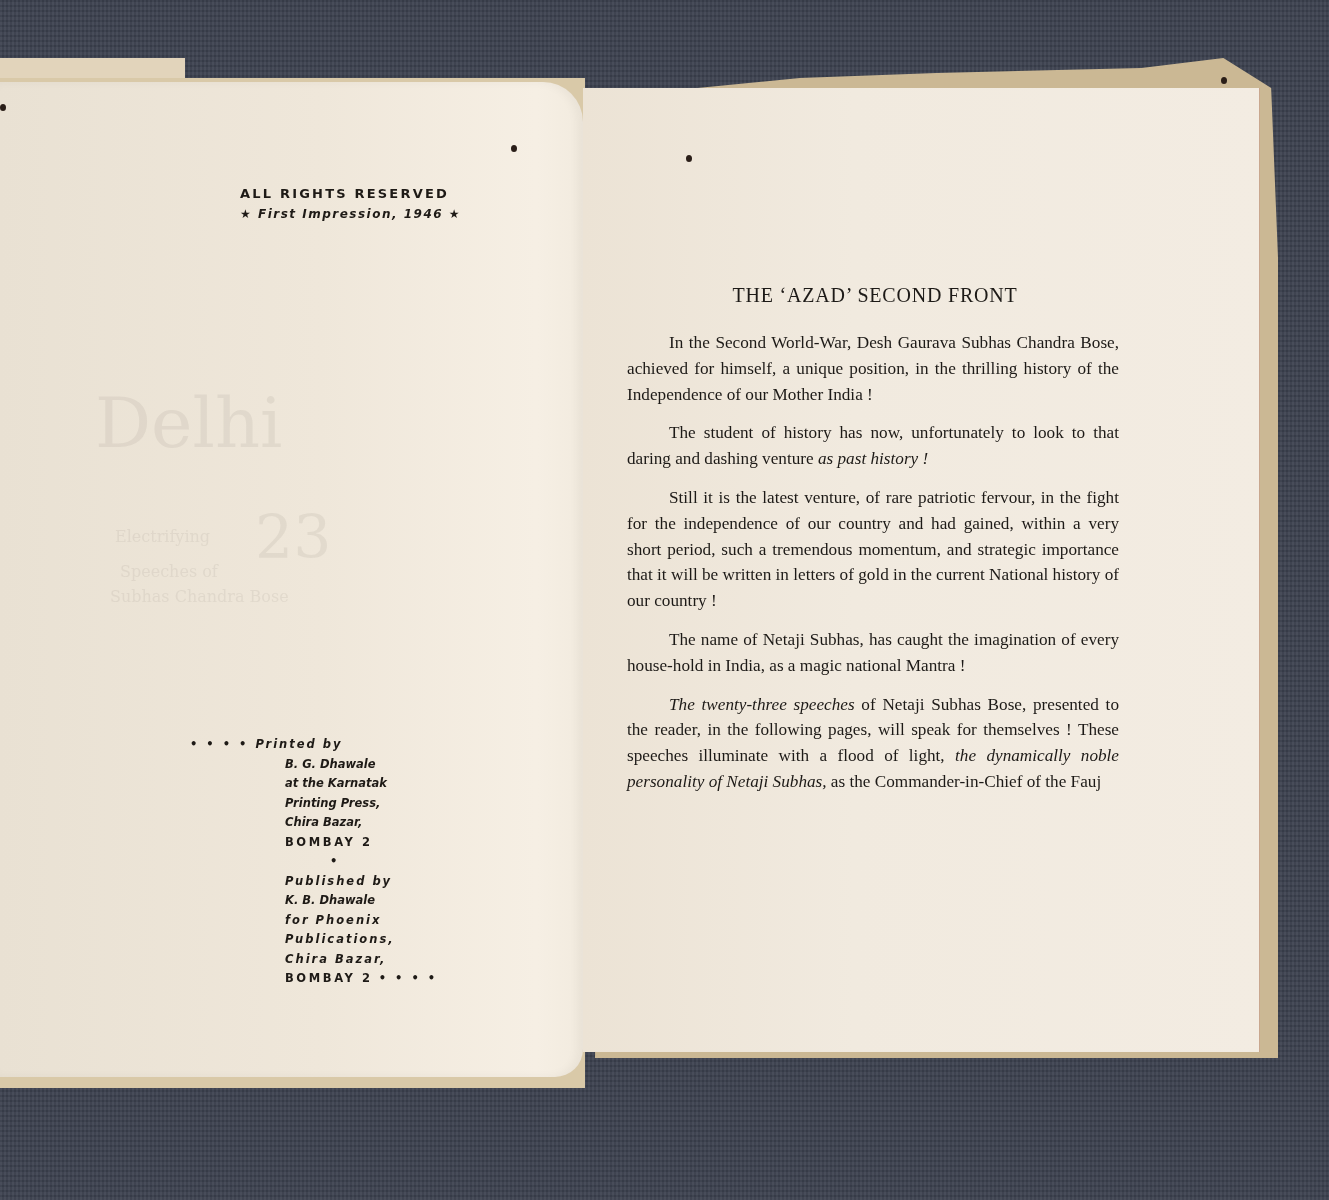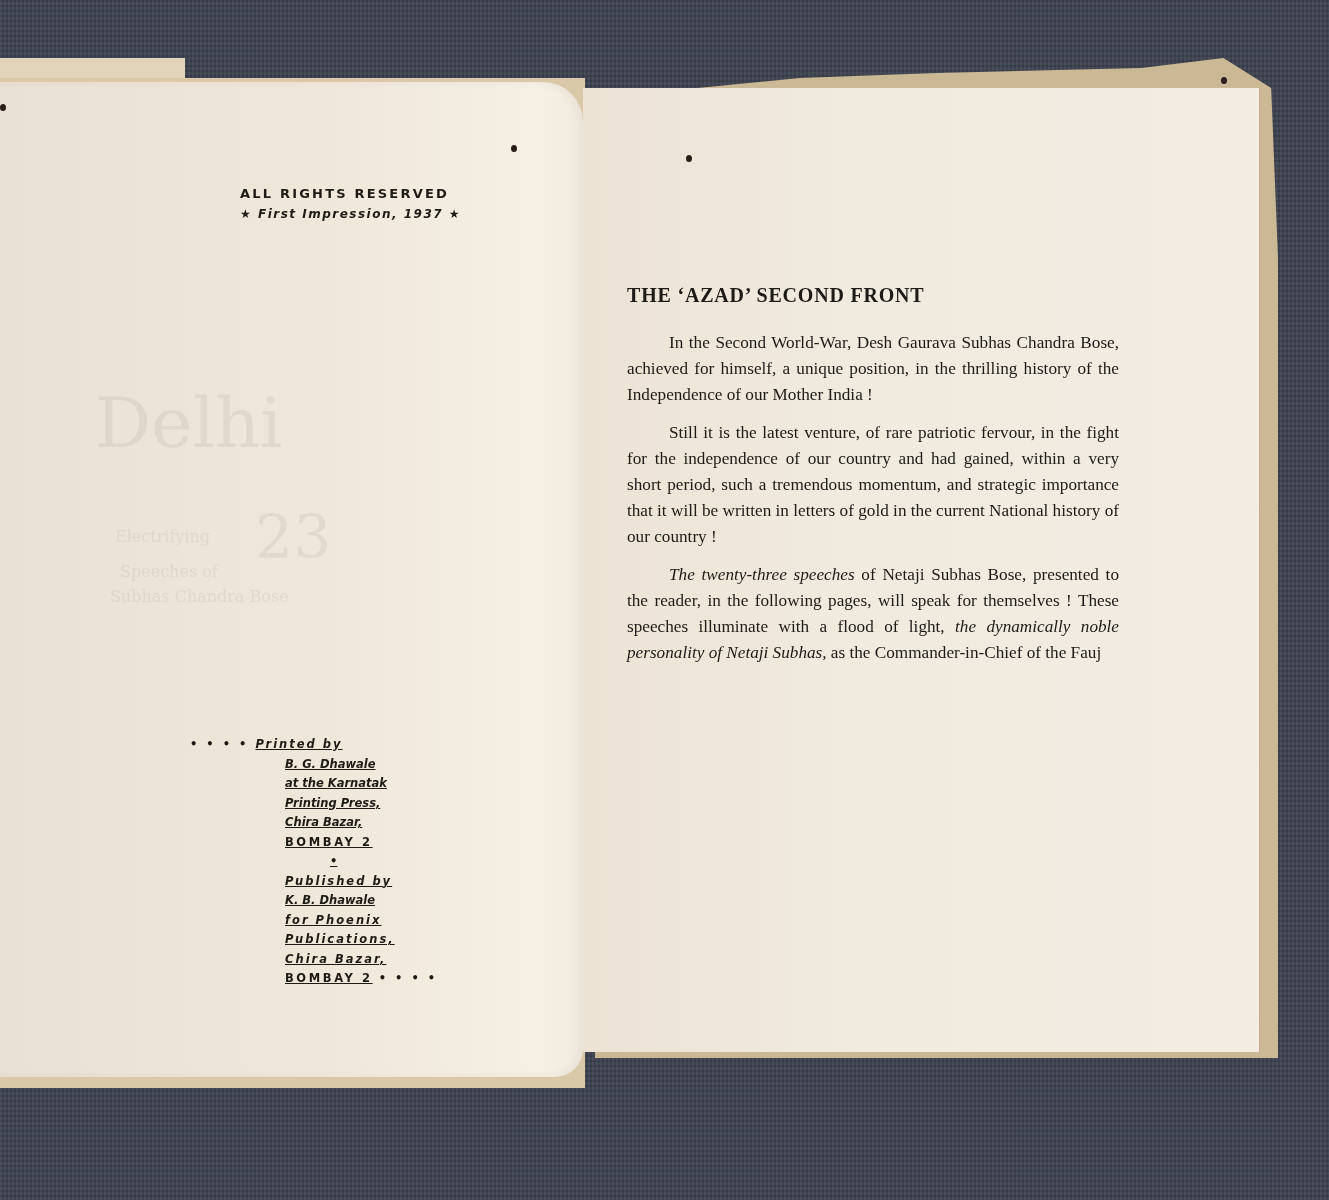--- a/index.html
+++ b/index.html
@@ -42,35 +42,35 @@
       font-family: "DejaVu Sans", sans-serif; color: #1e1a16; margin-left: 26px;
     }
     .rights .line1 { font-size: 13px; letter-spacing: 2.2px; font-weight: bold; white-space: nowrap; }
     .rights .line2 { font-size: 12px; letter-spacing: 1.5px; font-style: italic; font-weight: bold; margin-top: 6px; white-space: nowrap; }
 
     .colophon {
       position: absolute; left: 190px; top: 735px; width: 320px;
       font-family: "DejaVu Sans", sans-serif; color: #1e1a16;
       font-size: 11.5px; font-weight: bold; font-style: italic;
     }
-    .colophon .row { height: 19.5px; line-height: 19.5px; white-space: nowrap; text-decoration: underline; }
+    .colophon .row { height: 19.5px; line-height: 19.5px; white-space: nowrap; }
     .colophon .indent { padding-left: 95px; }
     .colophon .caps { font-style: normal; letter-spacing: 2.6px; }
     .colophon .spaced { letter-spacing: 2px; }
     .dots { display: inline-block; letter-spacing: 9px; font-style: normal; }
     .center-dot { padding-left: 140px; font-style: normal; }
 
     .article {
       position: absolute; left: 627px; top: 280px; width: 496px;
       color: #1d1a17; font-family: "Liberation Serif", serif;
       font-size: 17.2px; line-height: 25.8px; text-align: justify;
     }
     .article h1 {
-      font-size: 20px; font-weight: bold; letter-spacing: 0.8px;
-      margin: 0 0 20px 0; line-height: 30px;
+      font-size: 20px; font-weight: normal; letter-spacing: 0.8px;
+      text-align: center; margin: 0 0 20px 0; line-height: 30px;
     }
     .article p { margin: 0 4px 13px 0; text-indent: 42px; }
     .article em { font-style: italic; }
 
     .ghost {
       position: absolute; color: rgba(120,110,95,0.10);
       font-family: "DejaVu Serif", serif;
     }
   </style>
 </head>
@@ -88,21 +88,21 @@
 <div class="hole" style="left:0px; top:104px;"></div>
 <div class="hole" style="left:511px; top:145px;"></div>
 
 <div class="right-cover"></div>
 <div class="right-page"></div>
 <div class="hole" style="left:686px; top:155px;"></div>
 <div class="hole" style="left:1221px; top:77px;"></div>
 
 <div class="rights">
   <div class="line1">ALL RIGHTS RESERVED</div>
-  <div class="line2">★ First Impression, 1937 ★</div>
+  <div class="line2">★ First Impression, 1946 ★</div>
 </div>
 
 <div class="colophon">
   <div class="row"><span class="dots">••••</span><span class="spaced">Printed by</span></div>
   <div class="row indent">B. G. Dhawale</div>
   <div class="row indent">at the Karnatak</div>
   <div class="row indent">Printing  Press,</div>
   <div class="row indent">Chira  Bazar,</div>
   <div class="row indent caps">BOMBAY 2</div>
   <div class="row center-dot">•</div>
@@ -110,15 +110,17 @@
   <div class="row indent">K. B. Dhawale</div>
   <div class="row indent spaced">for  Phoenix</div>
   <div class="row indent spaced">Publications,</div>
   <div class="row indent spaced">Chira Bazar,</div>
   <div class="row indent"><span class="caps">BOMBAY 2</span><span class="dots" style="margin-left:6px;">••••</span></div>
 </div>
 
 <div class="article">
   <h1>THE ‘AZAD’ SECOND FRONT</h1>
   <p><span>In the Second World-War, Desh Gaurava Subhas Chandra Bose, achieved for himself, a unique position, in the thrilling history of the Independence of our Mother India !</span></p>
+  <p><span>The student of history has now, unfortunately to look to that daring and dashing venture </span><em>as past history !</em></p>
   <p><span>Still it is the latest venture, of rare patriotic fervour, in the fight for the independence of our country and had gained, within a very short period, such a tremendous momentum, and strategic importance that it will be written in letters of gold in the current National history of our country !</span></p>
+  <p><span>The name of Netaji Subhas, has caught the imagination of every house-hold in India, as a magic national Mantra !</span></p>
   <p><em>The twenty-three speeches</em><span> of Netaji Subhas Bose, presented to the reader, in the following pages, will speak for themselves !  These speeches illuminate with a flood of light, </span><em>the dynamically noble personality of Netaji Subhas,</em><span> as the Commander-in-Chief of the Fauj</span></p>
 </div>
 
 </body></html>

